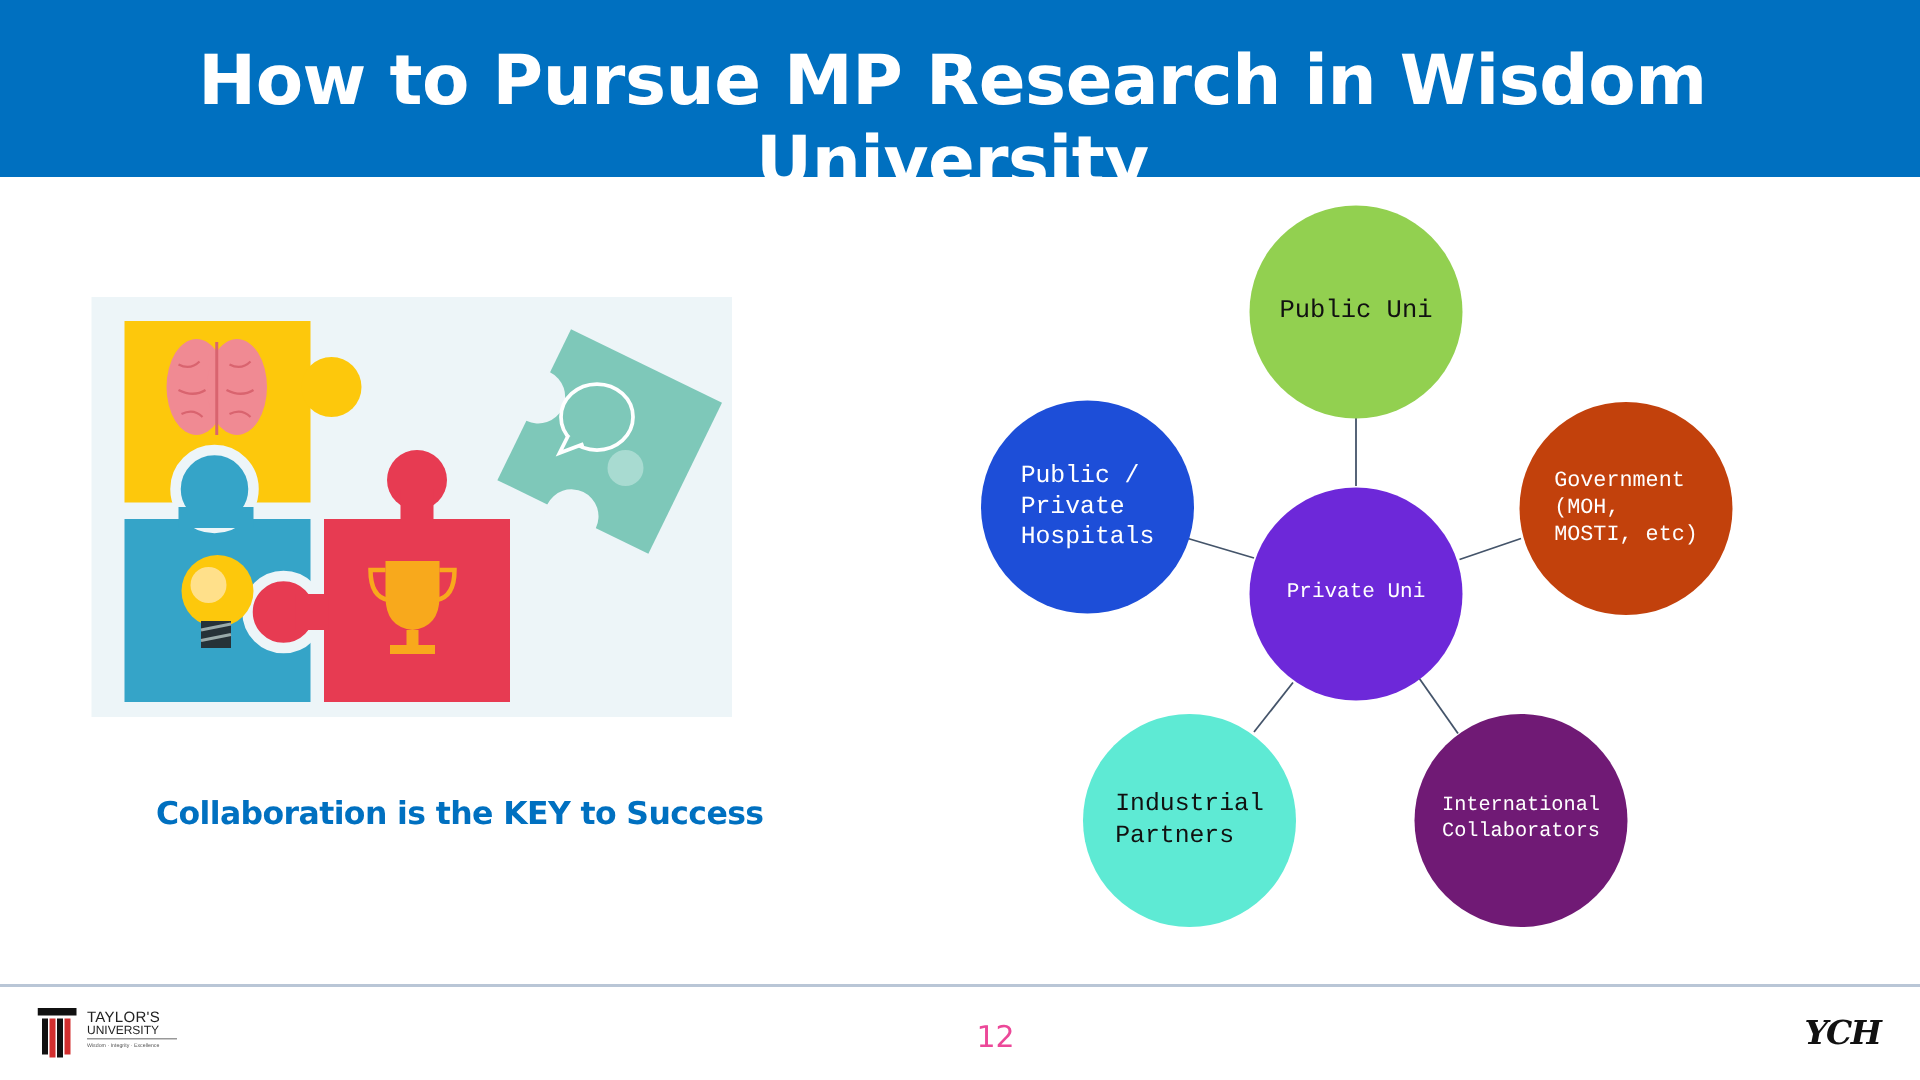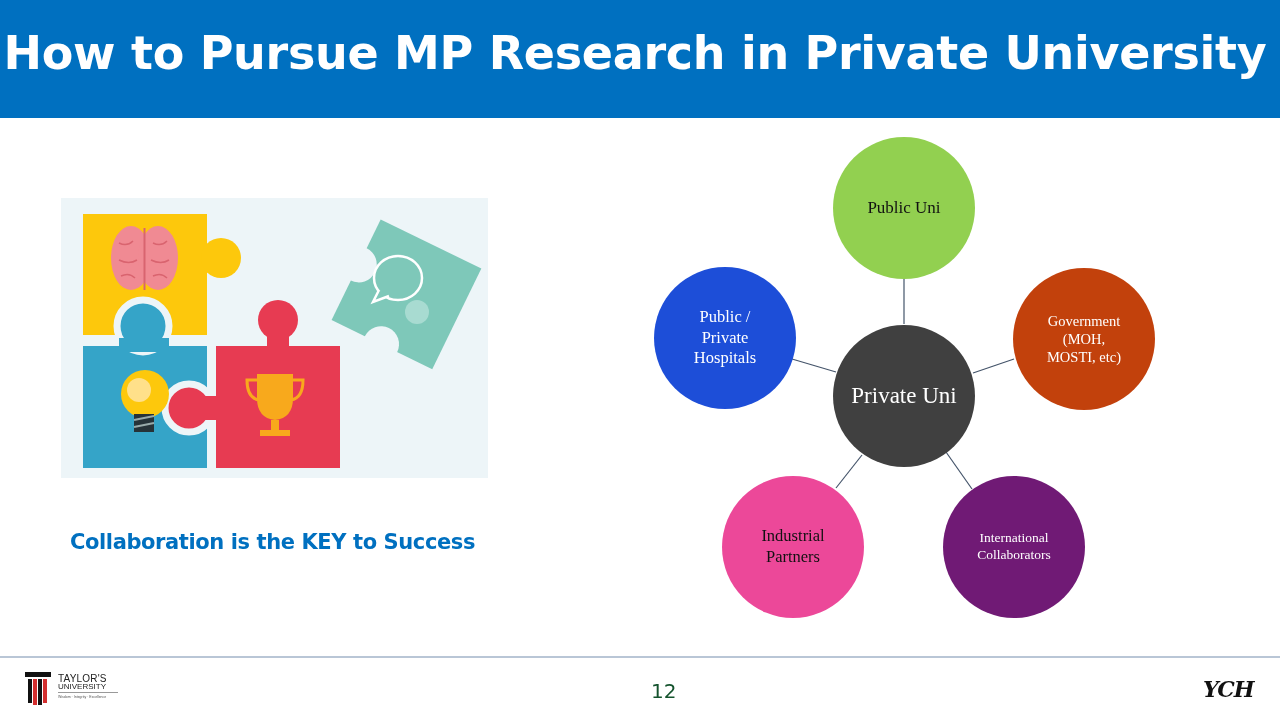--- a/index.html
+++ b/index.html
@@ -1,36 +1,36 @@
 <!DOCTYPE html>
 <html><head>
 <meta charset="utf-8">
 <style>
   html, body { margin: 0; padding: 0; }
   body { width: 1280px; height: 720px; background: #ffffff; position: relative; overflow: hidden; font-family: "Liberation Sans", "DejaVu Sans", sans-serif; }
   .header { position: absolute; left: 0; top: 0; width: 1280px; height: 118px; background: #0070c0; }
   .title { position: absolute; left: 0; top: 26px; width: 1270px; text-align: center; color: #ffffff; font-weight: bold; font-size: 46px; letter-spacing: -0.3px; font-family: "DejaVu Sans", "Liberation Sans", sans-serif; }
   .puzzle { position: absolute; left: 61px; top: 198px; width: 427px; height: 280px; background: #edf5f8; }
-  .caption { position: absolute; left: 70px; top: 530px; color: #0070c0; font-weight: bold; font-size: 21px; font-family: "DejaVu Sans", "Liberation Sans", sans-serif; letter-spacing: -0.4px; }
+  .caption { position: absolute; left: 104px; top: 530px; color: #0070c0; font-weight: bold; font-size: 21px; font-family: "DejaVu Sans", "Liberation Sans", sans-serif; letter-spacing: -0.4px; }
   .diagram { position: absolute; left: 0; top: 0; width: 1280px; height: 720px; pointer-events: none; }
-  .node { position: absolute; border-radius: 50%; display: flex; align-items: center; justify-content: center; text-align: center; font-family: Liberation Serif, serif; line-height: 1.25; white-space: pre-line; }
+  .node { position: absolute; border-radius: 50%; display: flex; align-items: center; justify-content: center; font-family: Liberation Mono, monospace; line-height: 1.25; white-space: pre-line; }
   .footer-line { position: absolute; left: 0; top: 656px; width: 1280px; height: 2px; background: #b9c6d6; }
-  .page-num { position: absolute; left: 651px; top: 679px; font-size: 20px; color: #14532d; font-family: "DejaVu Sans", "Liberation Sans", sans-serif; }
+  .page-num { position: absolute; left: 651px; top: 679px; font-size: 20px; color: #ec4899; font-family: "DejaVu Sans", "Liberation Sans", sans-serif; }
   .signature { position: absolute; left: 1203px; top: 676px; font-size: 22px; font-style: italic; font-weight: bold; font-family: "DejaVu Serif", "Liberation Serif", serif; color: #111; letter-spacing: -1px; text-align: right; }
   .logo { position: absolute; left: 25px; top: 670px; width: 100px; height: 36px; }
   .logo-text1 { position: absolute; left: 33px; top: 3px; font-size: 10px; color: #222; letter-spacing: 0.2px; }
   .logo-text2 { position: absolute; left: 33px; top: 12px; font-size: 8px; color: #222; }
   .logo-rule { position: absolute; left: 33px; top: 22px; width: 60px; height: 1px; background: #999; }
   .logo-tag { position: absolute; left: 33px; top: 25px; font-size: 3.5px; color: #555; white-space: nowrap; }
 </style>
 </head>
 <body>
 
 <div class="header">
-  <div class="title">How to Pursue MP Research in Private University</div>
+  <div class="title">How to Pursue MP Research in Wisdom University</div>
 </div>
 
 <div class="puzzle">
   <svg width="427" height="280" viewBox="0 0 427 280">
 
     <g>
       <rect x="22" y="16" width="124" height="121" fill="#fdc80c"></rect>
       <circle cx="160" cy="60" r="20" fill="#fdc80c"></circle>
     </g>
 
@@ -87,36 +87,36 @@
 <div class="caption">Collaboration is the KEY to Success</div>
 
 <svg class="diagram" width="1280" height="720">
   <line x1="904" y1="278" x2="904" y2="324" stroke="#44546a" stroke-width="1.2"></line>
   <line x1="973" y1="373" x2="1014" y2="359" stroke="#44546a" stroke-width="1.2"></line>
   <line x1="946" y1="452" x2="972" y2="489" stroke="#44546a" stroke-width="1.2"></line>
   <line x1="862" y1="455" x2="836" y2="488" stroke="#44546a" stroke-width="1.2"></line>
   <line x1="836" y1="372" x2="792" y2="359" stroke="#44546a" stroke-width="1.2"></line>
 </svg>
 
-<div class="node" style="left:833px; top:325px; width:142px; height:142px; background:#404040; color:#fff; font-size:23px;">
+<div class="node" style="left:833px; top:325px; width:142px; height:142px; background:#6d28d9; color:#fff; font-size:14px;">
   <span>Private Uni</span>
 </div>
 <div class="node" style="left:833px; top:137px; width:142px; height:142px; background:#92d050; color:#111; font-size:17px;">
   <span>Public Uni</span>
 </div>
 <div class="node" style="left:1013px; top:268px; width:142px; height:142px; background:#c2410c; color:#fff; font-size:14.5px;">
   <span>Government
 (MOH,
 MOSTI, etc)</span>
 </div>
 <div class="node" style="left:943px; top:476px; width:142px; height:142px; background:#701a75; color:#fff; font-size:13.5px;">
   <span>International
 Collaborators</span>
 </div>
-<div class="node" style="left:722px; top:476px; width:142px; height:142px; background:#ec4899; color:#111; font-size:16.5px;">
+<div class="node" style="left:722px; top:476px; width:142px; height:142px; background:#5eead4; color:#111; font-size:16.5px;">
   <span>Industrial
 Partners</span>
 </div>
 <div class="node" style="left:654px; top:267px; width:142px; height:142px; background:#1d4ed8; color:#fff; font-size:16.5px;">
   <span>Public /
 Private
 Hospitals</span>
 </div>
 
 <div class="footer-line"></div>

